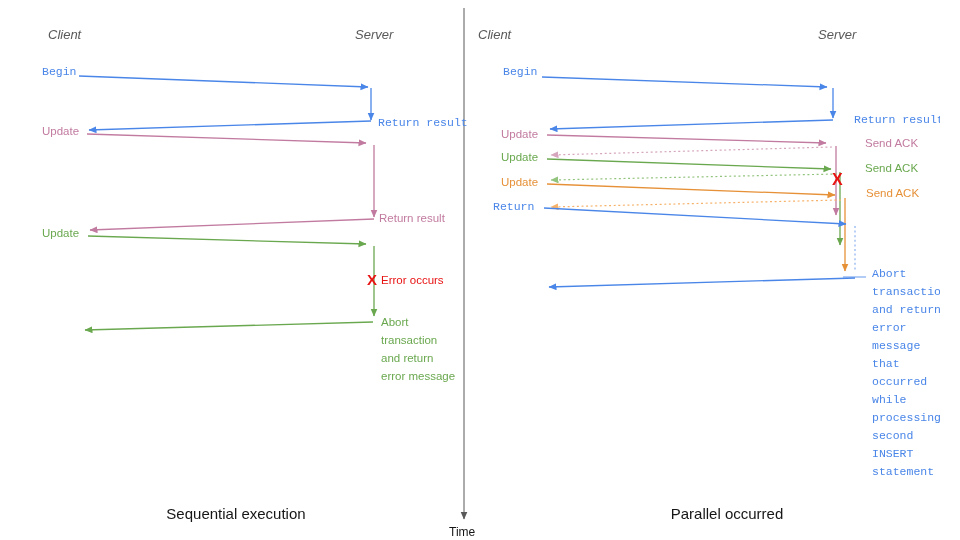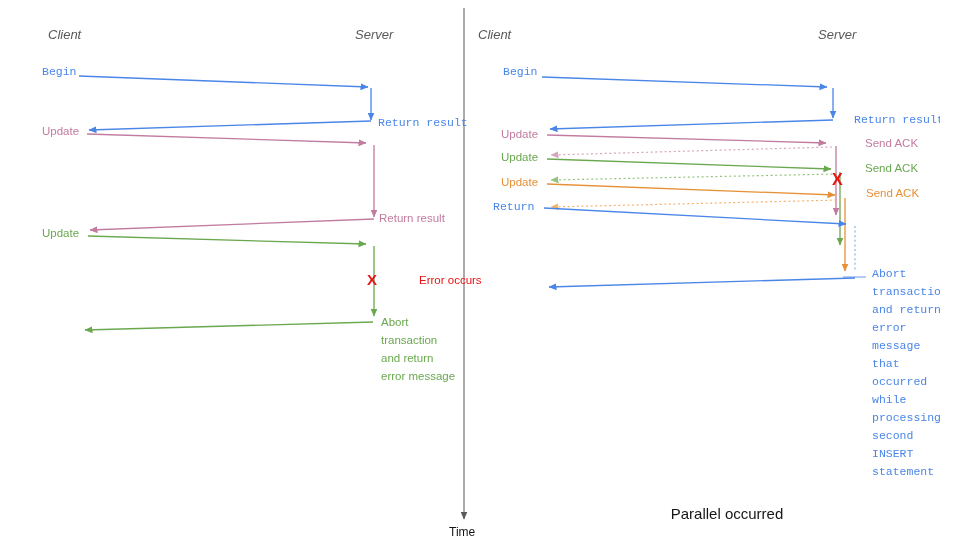--- a/index.html
+++ b/index.html
@@ -27,21 +27,21 @@
   .f-lpink   { fill:var(--lightpink); }
   .f-lgreen  { fill:var(--lightgreen); }
   .f-lorange { fill:var(--lightorange); }
   .f-gray    { fill:var(--gray); }
   .lbl { position:absolute; font-size:11.5px; white-space:nowrap; line-height:13px; }
   .hdr { position:absolute; font-size:13px; font-style:italic; color:var(--gray); }
   .c-blue   { color:var(--blue);font-family:Liberation Mono, monospace; }
   .c-pink   { color:var(--pink); }
   .c-green  { color:var(--green); }
   .c-orange { color:var(--orange); }
-  .c-red    { color:var(--red);margin-left:38px; }
+  .c-red    { color:var(--red); }
   .multi { white-space:pre-line; line-height:18px; }
   .xmark { position:absolute; font-weight:bold; color:var(--red); font-family:"Liberation Sans",sans-serif; }
   .caption { position:absolute; font-size:15px; color:#161616; transform:translateX(-50%); white-space:nowrap; }
   .time-lbl { position:absolute; font-size:12px; color:#161616; }
 </style>
 </head>
 <body>
 
 <div id="stage">
 
@@ -113,20 +113,21 @@
   <div class="lbl c-blue" style="left:378px; top:116px;">Return result</div>
   <div class="lbl c-pink" style="left:42px;  top:125px;">Update</div>
   <div class="lbl c-pink" style="left:379px; top:212px;">Return result</div>
   <div class="lbl c-green" style="left:42px;  top:227px;">Update</div>
   <div class="xmark" style="left:367px; top:271px; font-size:15px;">X</div>
   <div class="lbl c-red" style="left:381px; top:274px;">Error occurs</div>
   <div class="lbl c-green multi" style="left:381px; top:313px;">Abort
 transaction
 and return
 error message</div>
+  <div class="caption" style="left:236px; top:505px;">Sequential execution</div>
 
   <div class="hdr" style="left:478px; top:27px;">Client</div>
   <div class="hdr" style="left:818px; top:27px;">Server</div>
 
   <div class="lbl c-blue" style="left:503px; top:65px;">Begin</div>
   <div class="lbl c-blue" style="left:854px; top:113px;">Return result</div>
   <div class="lbl c-pink" style="left:501px; top:128px;">Update</div>
   <div class="lbl c-pink" style="left:865px; top:137px;">Send ACK</div>
   <div class="lbl c-green" style="left:501px; top:151px;">Update</div>
   <div class="lbl c-green" style="left:865px; top:162px;">Send ACK</div>

